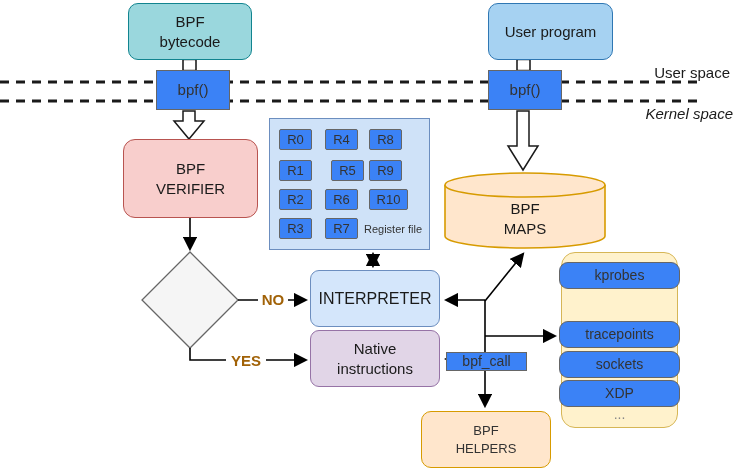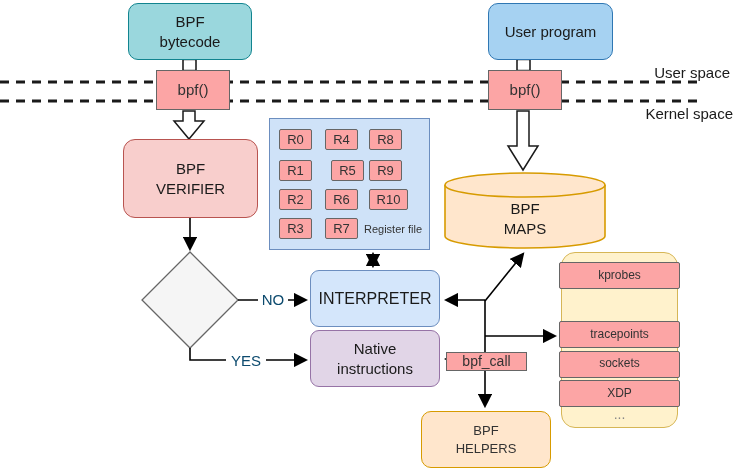--- a/index.html
+++ b/index.html
@@ -13,30 +13,30 @@
     text-align:center;white-space:pre-line;box-sizing:border-box;line-height:1.32;
   }
   .rounded{border-radius:10px;border:1.6px solid;}
   .teal{background:#9ad7dd;border-color:#11848f;}
   .blue{background:#a6d2f2;border-color:#2f77b3;}
   .pink{background:#f8cecc;border-color:#b85450;}
   .lblue{background:#d4e6fb;border-color:#6c8ebf;}
   .purple{background:#e1d5e7;border-color:#9673a6;}
   .orange{background:#ffe6cc;border-color:#d79b00;}
   .yellow{background:#fff2cc;border-color:#d6b656;}
-  .graybox{background:#fca5a5;border:1px solid #666;color:#333;}
+  .graybox{background:#3b82f6;border:1px solid #666;color:#333;}
   .fs15{font-size:15px;}
   .edge-label{
-    position:absolute;background:#fff;font-size:15px;color:#0c4a6e;
-    display:flex;align-items:center;justify-content:center;
+    position:absolute;background:#fff;font-size:15px;color:#a16207;
+    display:flex;align-items:center;justify-content:center;font-weight:bold;
   }
   .space-label{position:absolute;font-size:15px;color:#1a1a1a;}
   .hook{
-    position:absolute;left:559px;width:121px;height:27px;border-radius:2px;
-    font-size:12px;
+    position:absolute;left:559px;width:121px;height:27px;border-radius:9px;
+    font-size:14px;
   }
   .reg{
     position:absolute;width:33px;height:21px;font-size:13px;border-radius:2px;
   }
 </style>
 </head>
 <body>
 
 <div id="canvas">
 
@@ -70,21 +70,21 @@
     <line x1="485" y1="301" x2="523" y2="254" stroke="#000" stroke-width="1.6" marker-end="url(#ah)"></line>
     <line x1="485" y1="336" x2="555" y2="336" stroke="#000" stroke-width="1.6" marker-end="url(#ah)"></line>
     <line x1="485" y1="359" x2="446" y2="359" stroke="#000" stroke-width="1.6" marker-end="url(#ah)"></line>
   </svg>
 
   <div class="node rounded teal fs15" style="left:128px;top:3px;width:124px;height:57px;">BPF
 bytecode</div>
   <div class="node rounded blue fs15" style="left:488px;top:3px;width:125px;height:57px;">User program</div>
 
   <div class="space-label" style="right:7px;top:64px;">User space</div>
-  <div class="space-label" style="right:4px;top:105px;">Kernel space</div>
+  <div class="space-label" style="right:4px;top:105px;font-style:italic;">Kernel space</div>
 
   <div class="node graybox fs15" style="left:156px;top:70px;width:74px;height:40px;">bpf()</div>
   <div class="node graybox fs15" style="left:488px;top:70px;width:74px;height:40px;">bpf()</div>
 
   <div class="node rounded pink fs15" style="left:123px;top:139px;width:135px;height:79px;border-radius:12px;">BPF
 VERIFIER</div>
 
   <div class="node" style="left:269px;top:118px;width:161px;height:132px;background:#cfe2f8;border:1.4px solid #6c8ebf;"></div>
   <div class="node graybox reg" style="left:279px;top:129px;">R0</div>
   <div class="node graybox reg" style="left:325px;top:129px;">R4</div>

